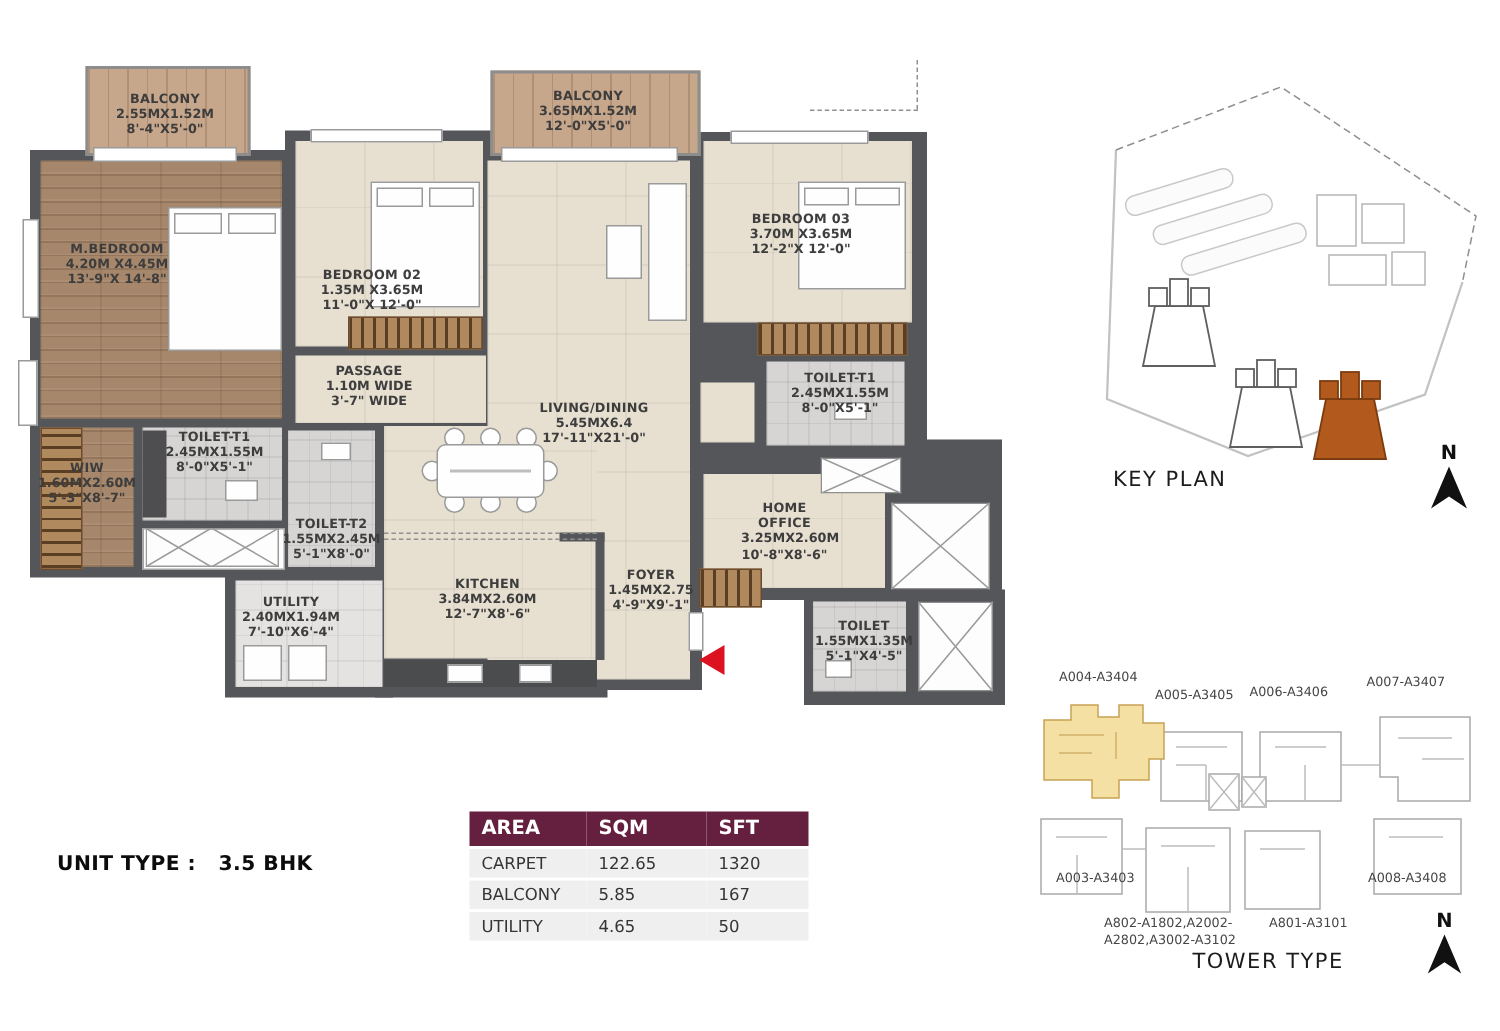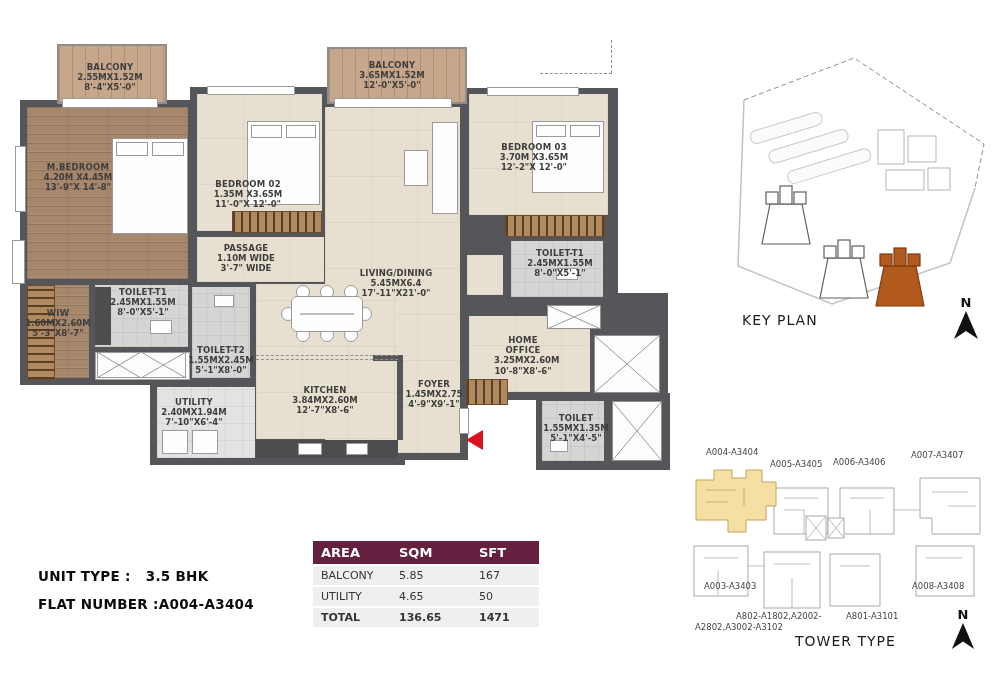--- a/index.html
+++ b/index.html
@@ -320,59 +320,56 @@
       <path d="M18,32 h30 M18,44 h22 M56,30 v18" stroke="#cfb06a" fill="none"></path>
     </g>
   </svg>
   <div class="tp-label" style="left:706px;top:447px">A004-A3404</div>
   <div class="tp-label" style="left:770px;top:459px">A005-A3405</div>
   <div class="tp-label" style="left:833px;top:457px">A006-A3406</div>
   <div class="tp-label" style="left:911px;top:450px">A007-A3407</div>
   <div class="tp-label" style="left:704px;top:581px">A003-A3403</div>
   <div class="tp-label" style="left:912px;top:581px">A008-A3408</div>
   <div class="tp-label" style="left:736px;top:611px">A802-A1802,A2002-</div>
-  <div class="tp-label" style="left:695px;top:622px">A2802,A3002-A3102</div>
+  <div class="tp-label" style="left:736px;top:622px">A2802,A3002-A3102</div>
   <div class="tp-label" style="left:846px;top:611px">A801-A3101</div>
   <div class="plan-caption" style="left:795px;top:633px">TOWER TYPE</div>
   <div class="north" style="left:950px;top:608px">
     <div class="nl">N</div>
     <svg width="26" height="30" viewBox="0 0 28 32">
         <polygon points="14,2 26,30 14,22 2,30" fill="#111"></polygon>
       </svg>
   </div>
 
   <div class="info-line" style="left:38px;top:568px">
     <span>UNIT TYPE :</span>
     <span style="margin-left:10px">3.5 BHK</span>
-  </div>
-  <div class="info-line" style="left:38px;top:596px">
-    <span>FLAT NUMBER :</span><span>A004-A3404</span>
   </div>
 
   <table class="area-table">
     <thead>
       <tr>
         <th class="c1">AREA</th>
         <th class="c2">SQM</th>
         <th class="c3">SFT</th>
       </tr>
     </thead>
     <tbody>
       <tr>
+        <td class="c1">CARPET</td>
+        <td class="c2">122.65</td>
+        <td class="c3">1320</td>
+      </tr>
+      <tr>
         <td class="c1">BALCONY</td>
         <td class="c2">5.85</td>
         <td class="c3">167</td>
       </tr>
       <tr>
         <td class="c1">UTILITY</td>
         <td class="c2">4.65</td>
         <td class="c3">50</td>
       </tr>
-      <tr class="b">
-        <td class="c1">TOTAL</td>
-        <td class="c2">136.65</td>
-        <td class="c3">1471</td>
-      </tr>
     </tbody>
   </table>
   <div class="tnote">1M2 = 10.764 SFT STANDARD CONVERSION</div>
 
 </div>
 
 </body></html>

